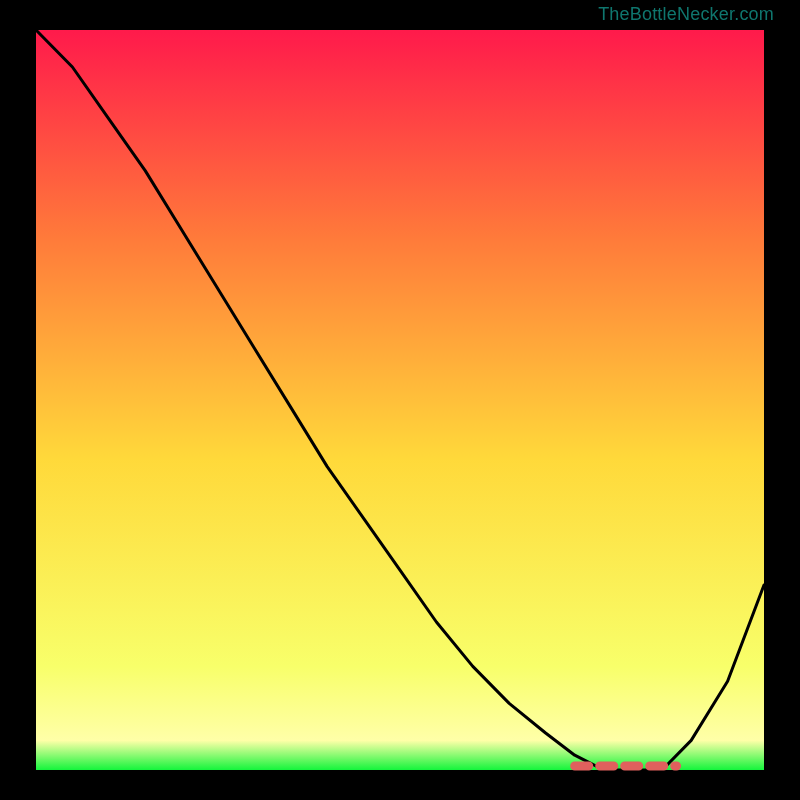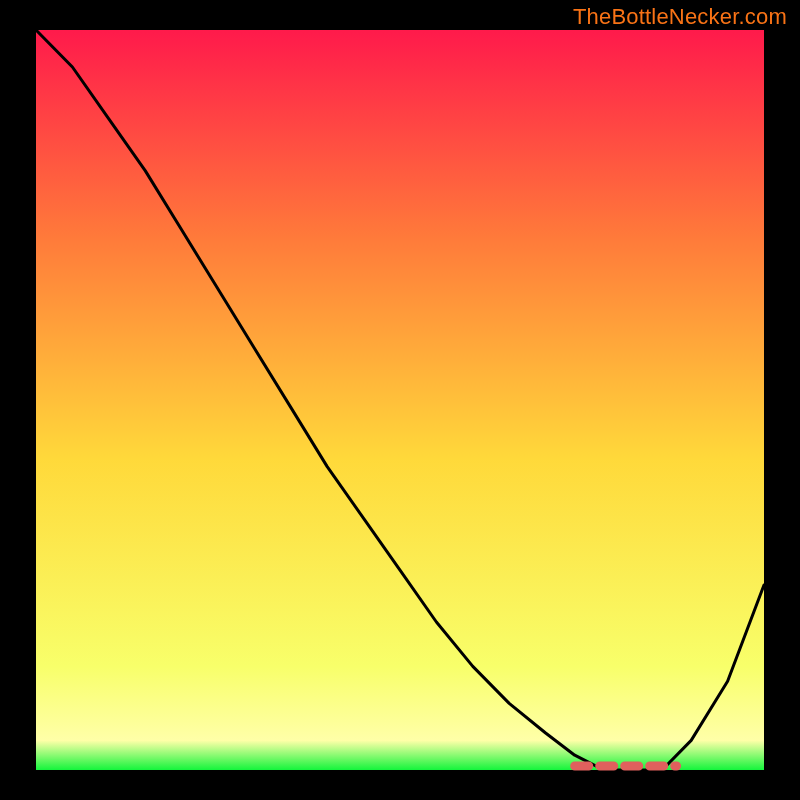--- a/index.html
+++ b/index.html
@@ -12,23 +12,23 @@
     font-family: Arial, Helvetica, sans-serif;
   }
   .chart-container {
     position: relative;
     width: 800px;
     height: 800px;
   }
   .attribution {
     position: absolute;
     top: 4px;
-    right: 13px;
-    color: #f97316;
-    font-size: 22px;
+    right: 26px;
+    color: #0f766e;
+    font-size: 18px;
     font-weight: 500;
     letter-spacing: 0.2px;
     z-index: 10;
   }
   svg.chart {
     position: absolute;
     top: 0;
     left: 0;
     width: 800px;
     height: 800px;

